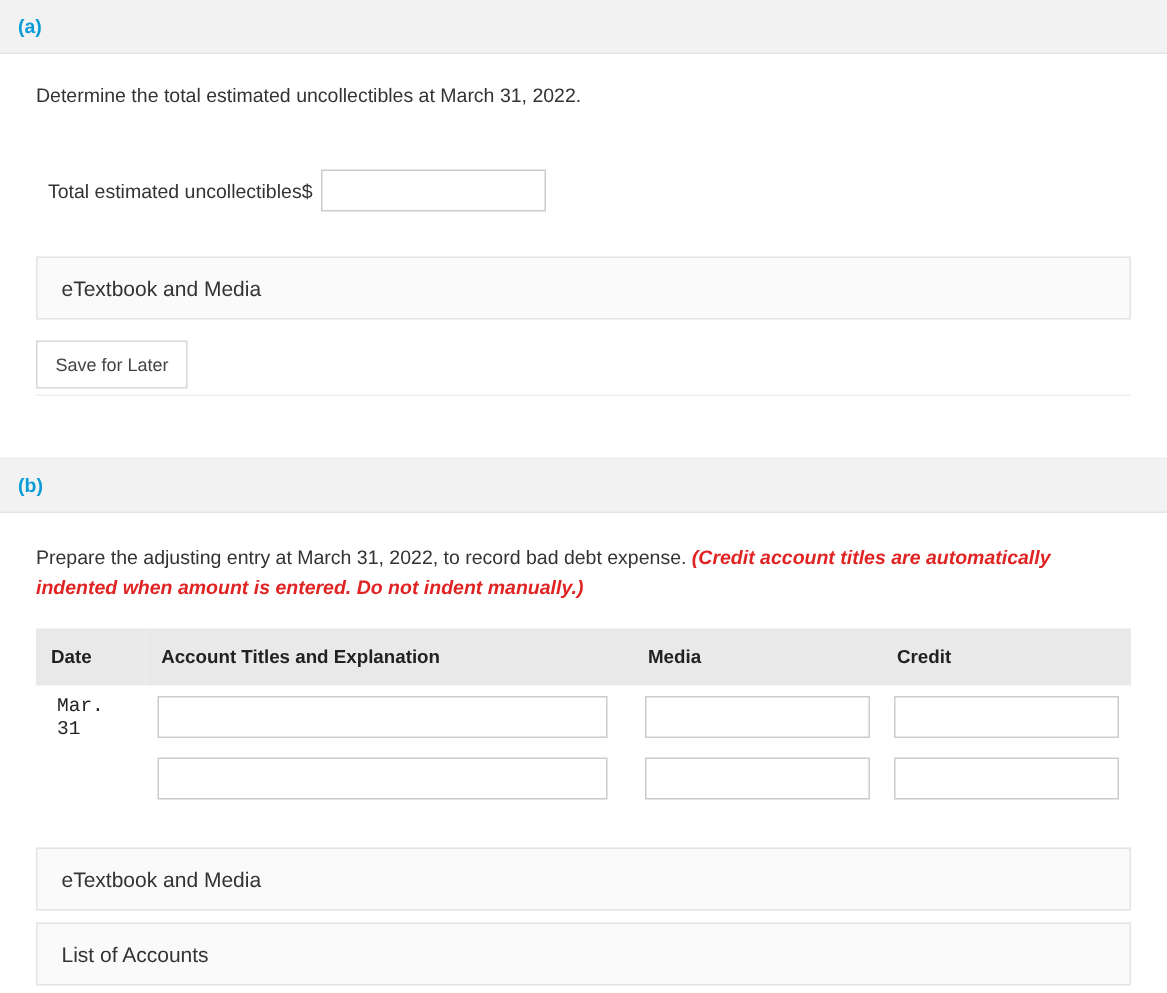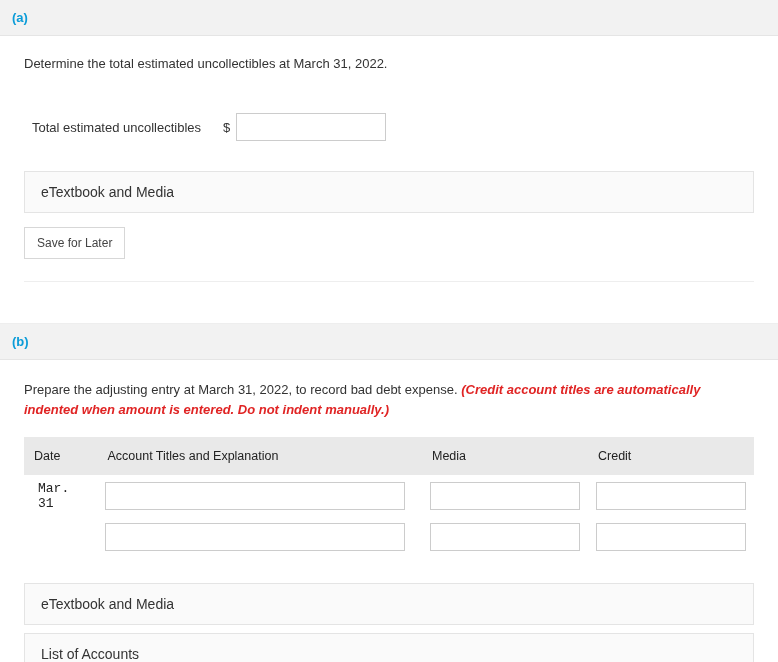--- a/index.html
+++ b/index.html
@@ -31,21 +31,20 @@
     margin-bottom: 42px;
   }
   .inline-row {
     display: flex;
     align-items: center;
     margin-bottom: 30px;
     margin-left: 8px;
   }
   .inline-label {
     font-size: 13px;
-    margin-right: 22px;
   }
   .currency {
     font-size: 13px;
     margin-right: 6px;
   }
   input.text-field {
     border: 1px solid #ccc;
     height: 28px;
     padding: 2px 6px;
     font-size: 13px;
@@ -72,39 +71,39 @@
     padding: 8px 12px;
     font-size: 12px;
     color: #444;
     cursor: pointer;
     margin-top: 6px;
   }
   .footer-row {
     display: flex;
     align-items: center;
     border-bottom: 1px solid #eee;
-    padding-bottom: 22px;
+    padding-bottom: 4px;
   }
   .italic-red {
     color: #e02424;
     font-style: italic;
     font-weight: bold;
   }
   table.journal {
     width: 100%;
     border-collapse: collapse;
     margin-top: 6px;
     margin-bottom: 26px;
     font-size: 12.5px;
   }
   table.journal th {
     background: #e9e9e9;
     text-align: left;
     font-family: Verdana, Arial, sans-serif;
-    font-weight: normal;
+    font-weight: bold;
     font-size: 12.5px;
     padding: 12px 10px;
     color: #222;
   }
   table.journal td {
     padding: 6px 8px;
   }
   .col-date { width: 110px; padding-left: 14px; }
   .col-account { width: 340px; }
   .col-debit { width: 160px; }

